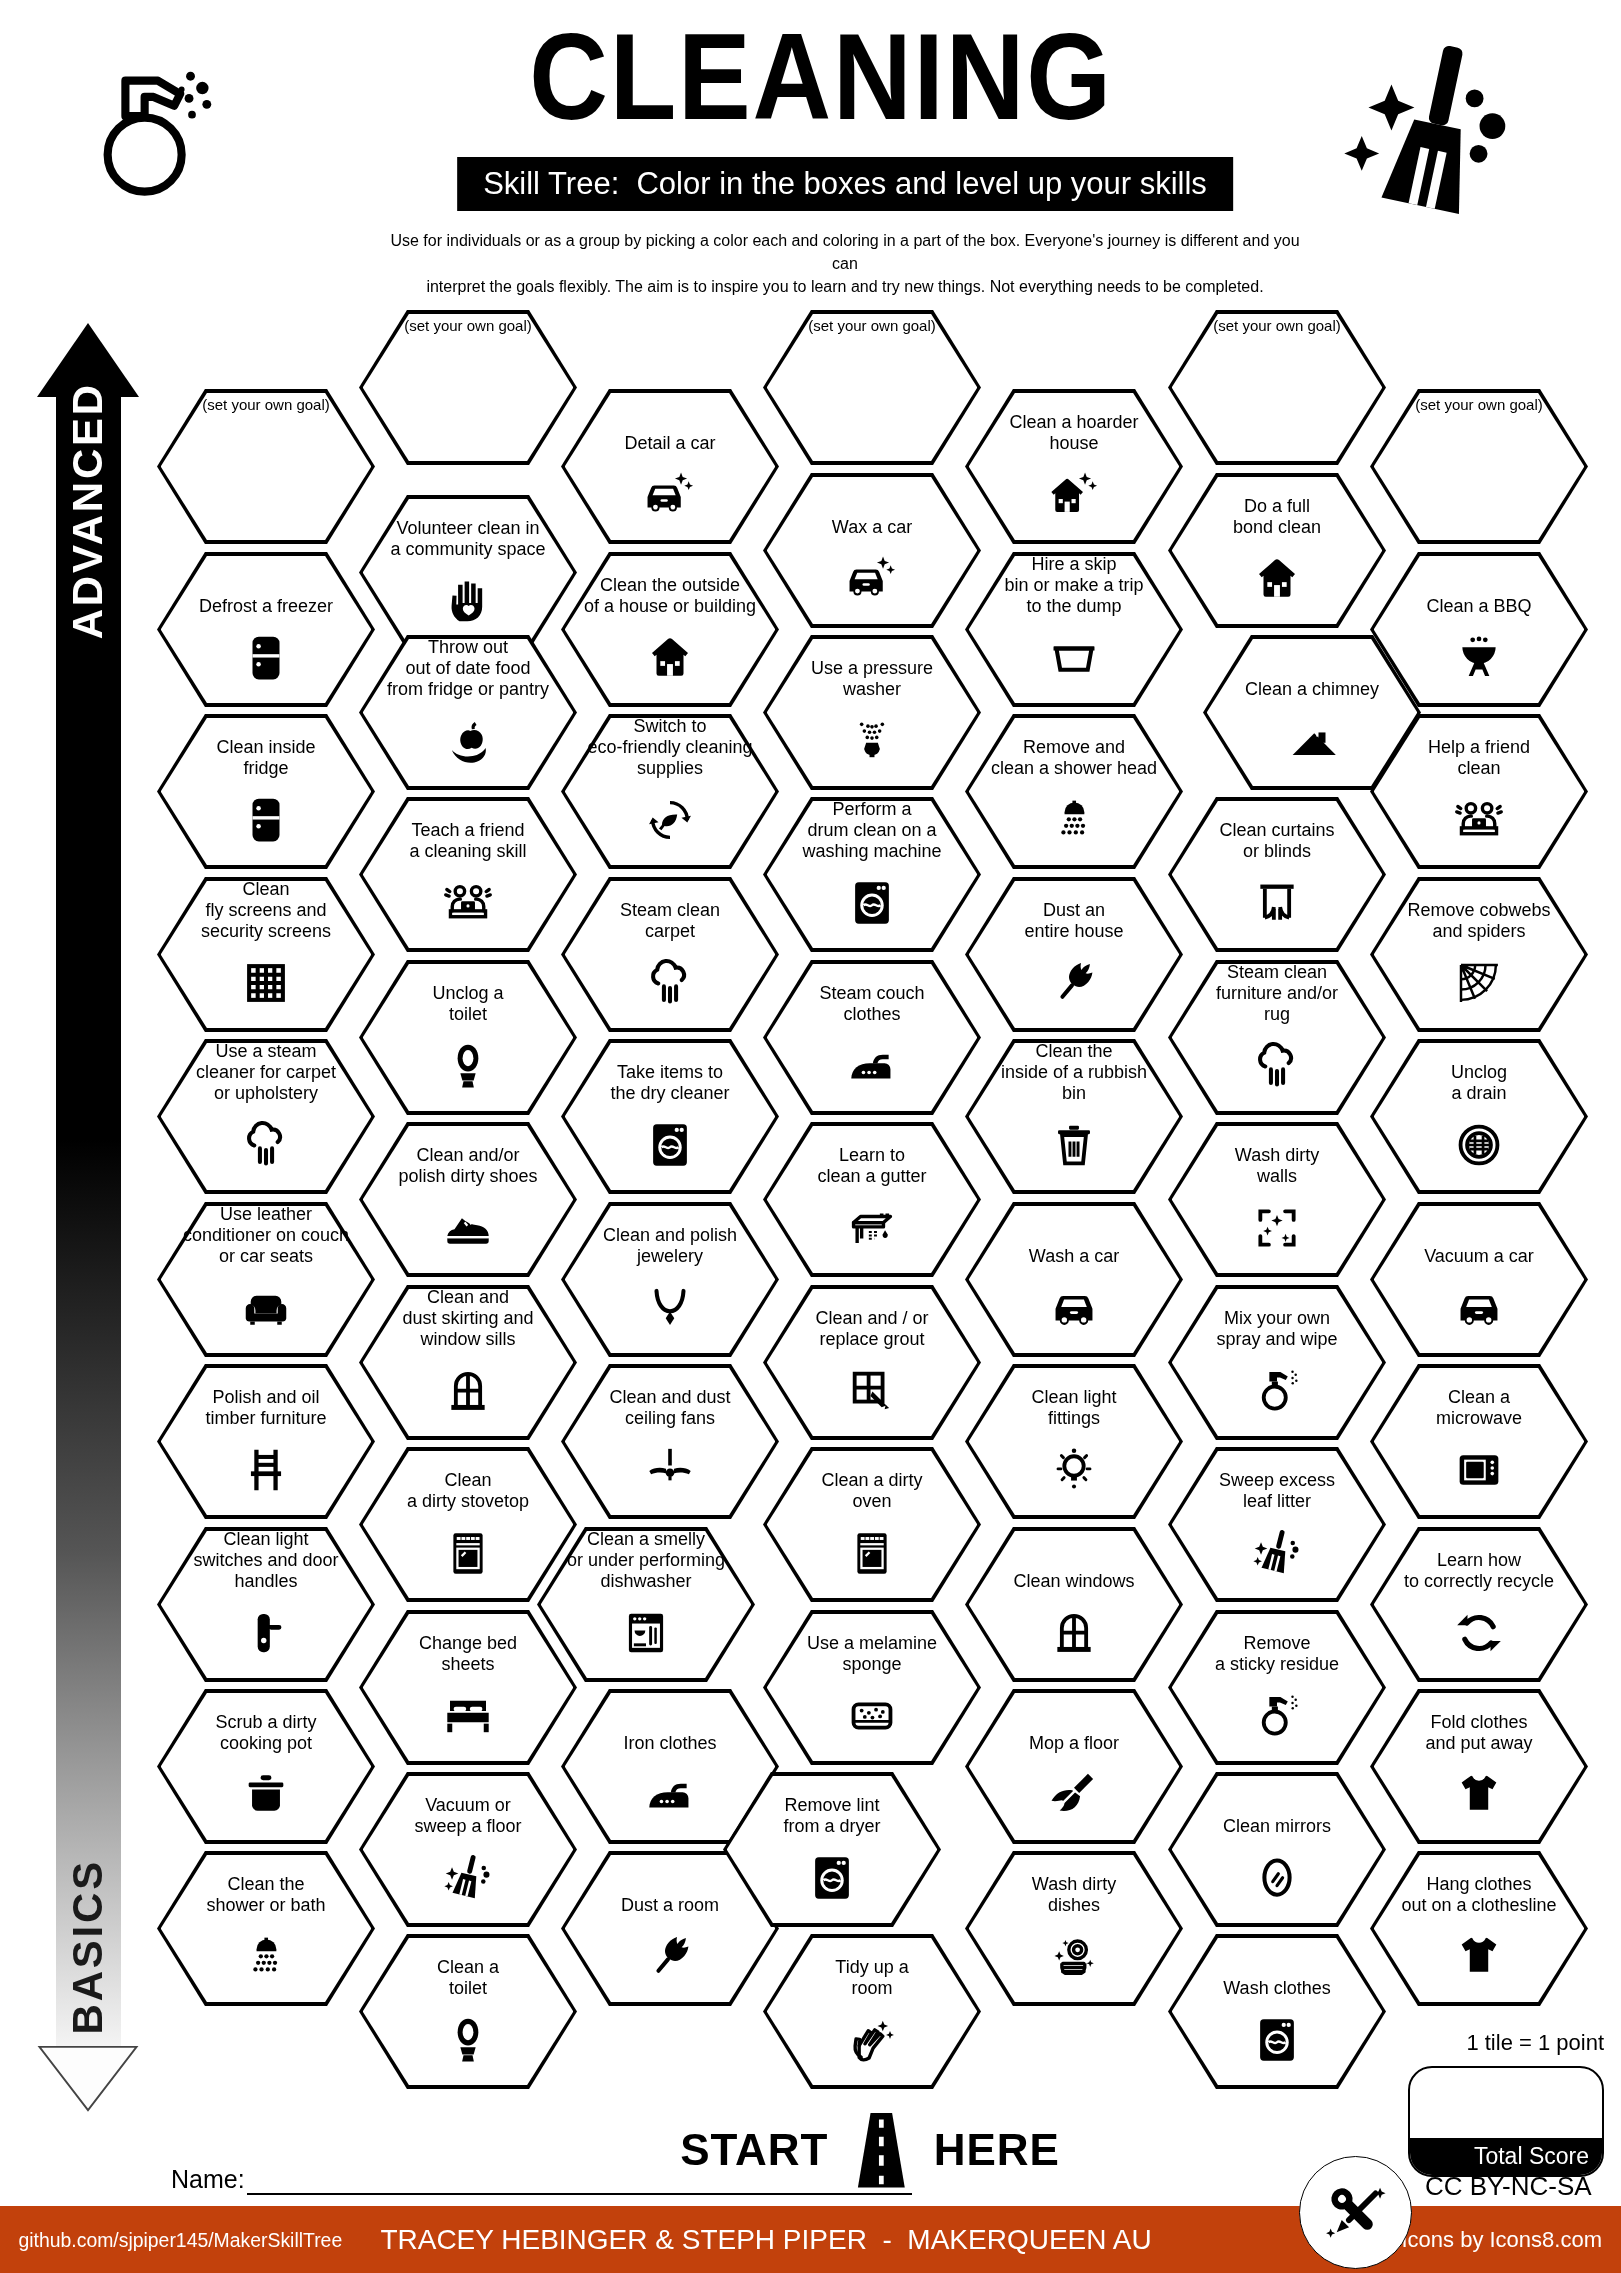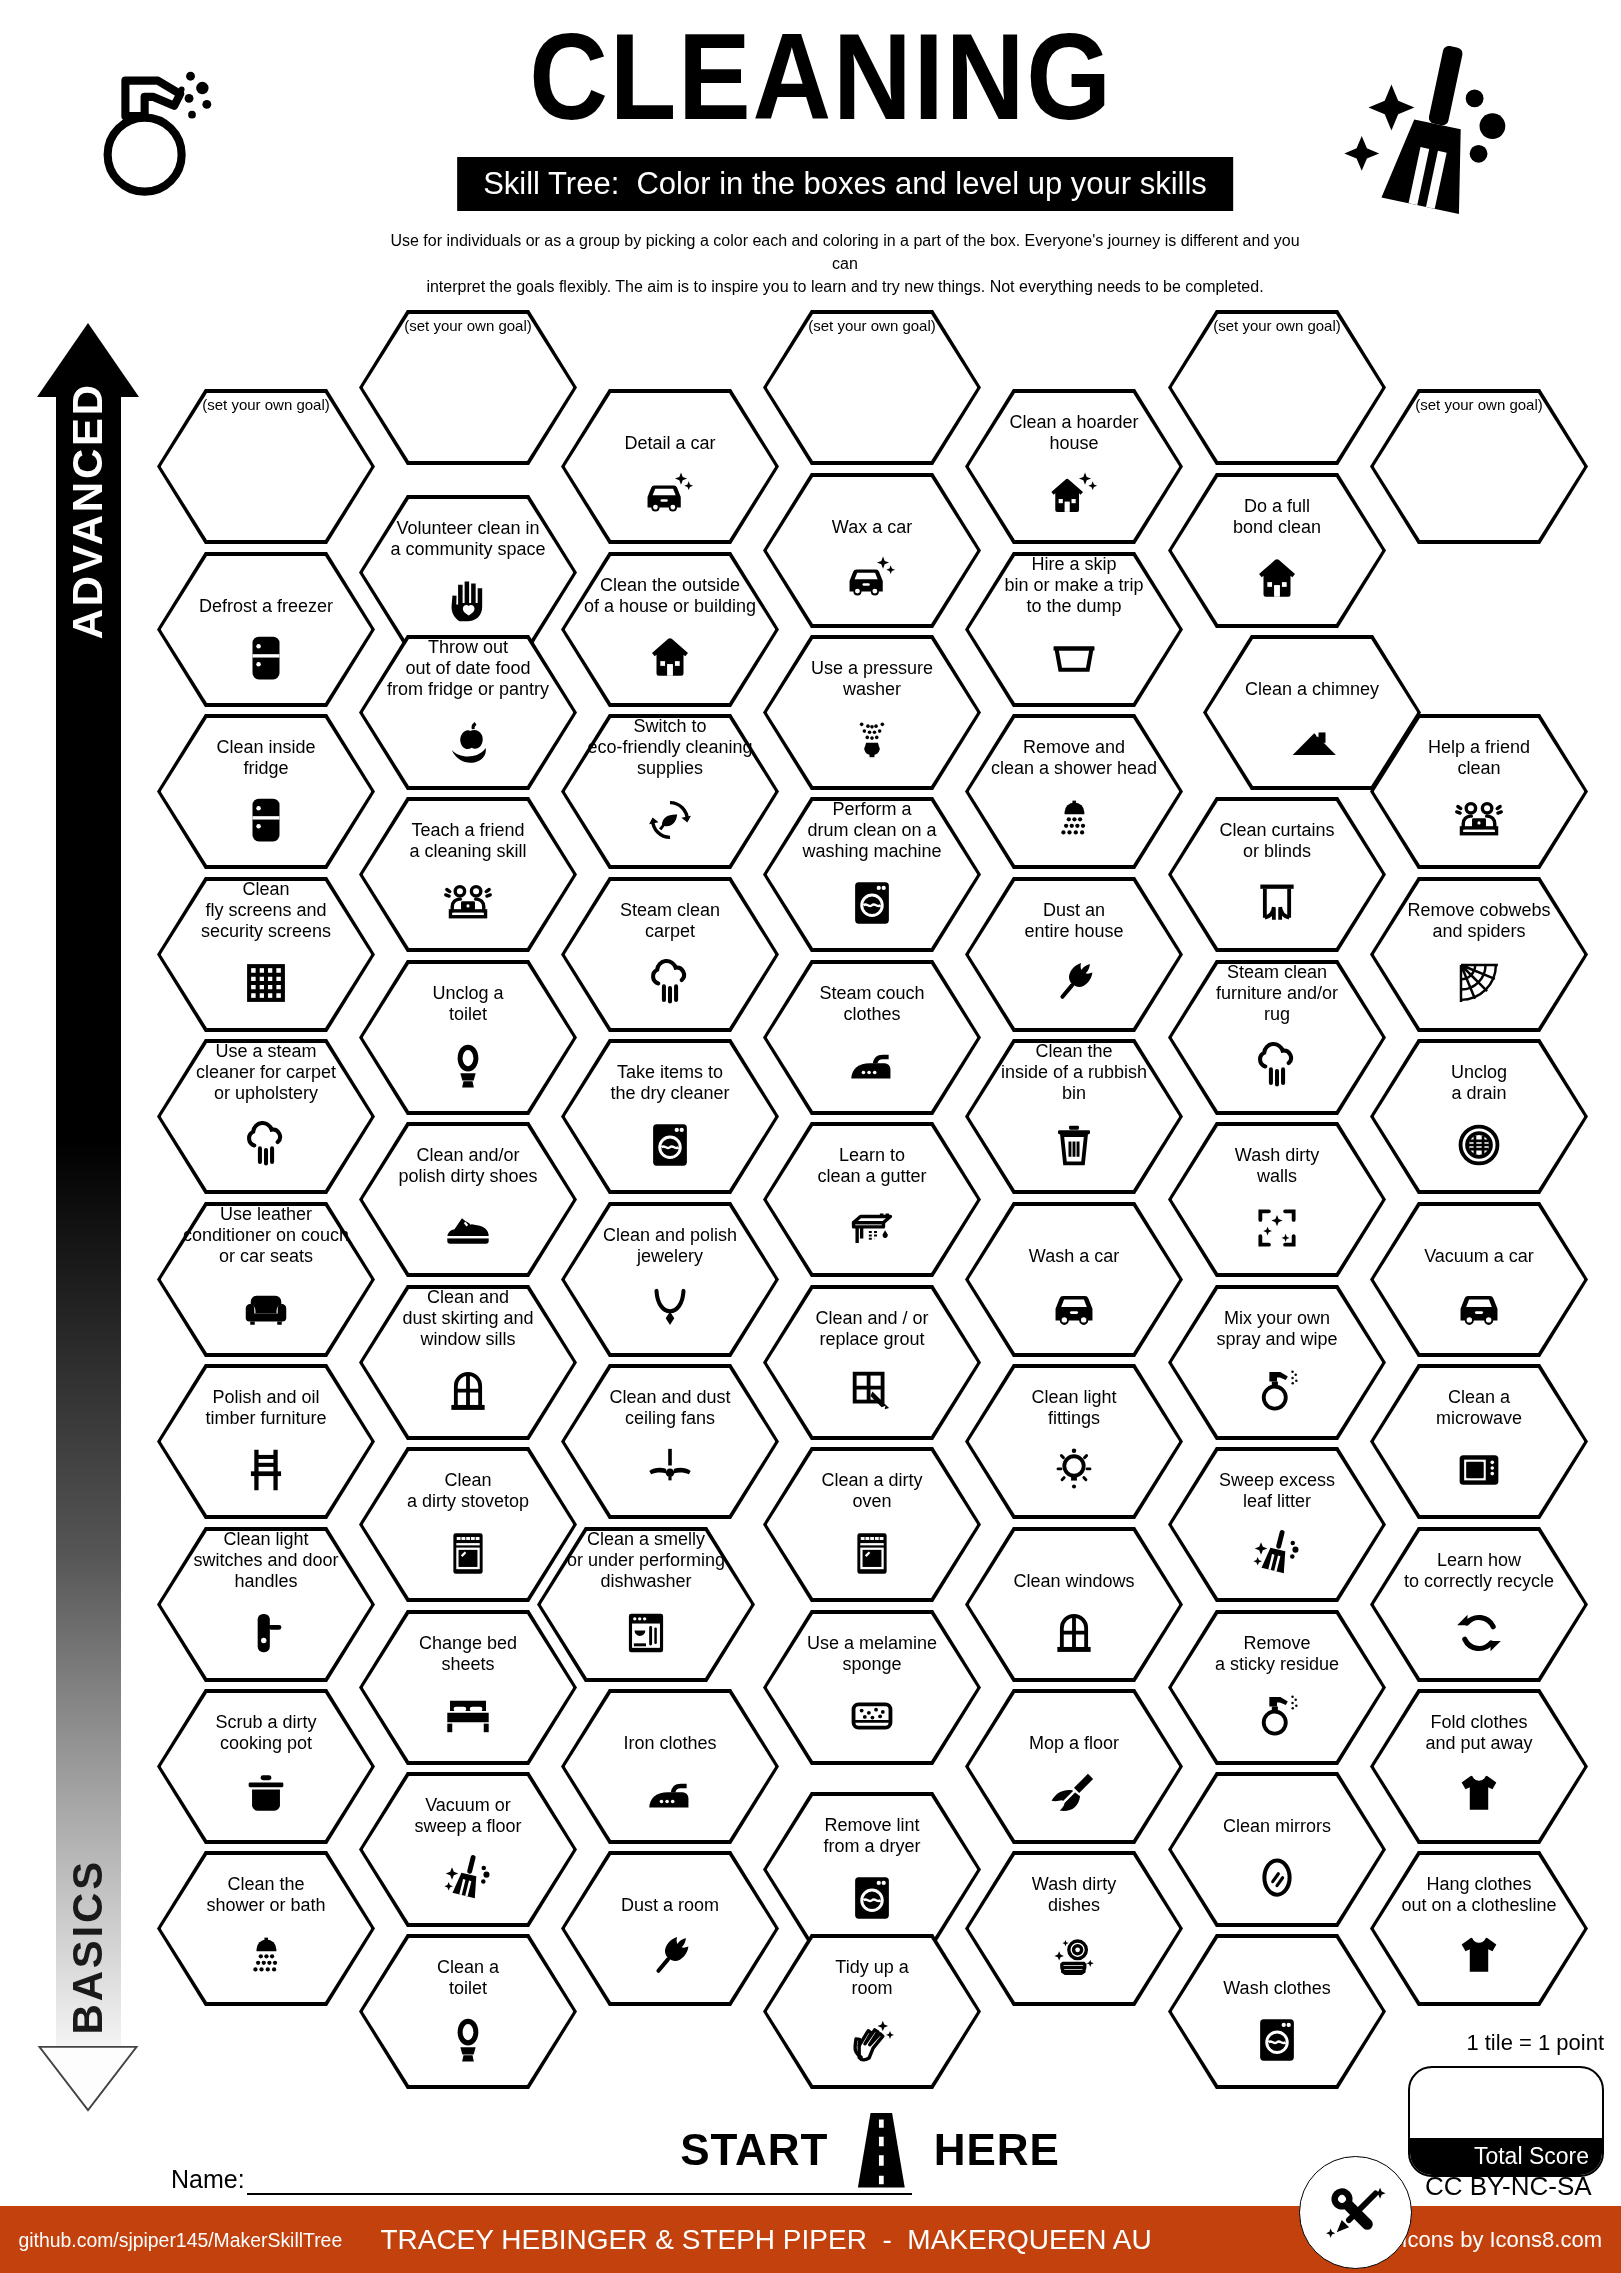--- a/index.html
+++ b/index.html
@@ -703,21 +703,21 @@
               <circle cx="10.6" cy="10.6" r=".85"></circle>
               <circle cx="13.8" cy="9.2" r=".85"></circle>
               <circle cx="16.8" cy="10.2" r=".85"></circle>
               <circle cx="8.8" cy="12.4" r=".85"></circle>
               <circle cx="12.2" cy="12.7" r=".85"></circle>
               <circle cx="15.6" cy="12.2" r=".85"></circle>
             </g>
           </svg>
         </div>
       </div>
-      <div class="hex" style="left: 763px; top: 1772px; margin-top: 20px;">
+      <div class="hex" style="left: 723px; top: 1772px;">
         <div class="hex-shape"></div>
         <div class="hex-label">Remove lint
 from a dryer</div>
         <div class="hex-icon">
           <svg viewBox="0 0 24 24" fill="currentColor">
             <rect x="4.5" y="2.8" width="15" height="18.4" rx="1.6"></rect>
             <circle cx="12" cy="13" r="5.2" fill="#fff"></circle>
             <circle cx="12" cy="13" r="3.9"></circle>
             <path d="M8.2 13c1.3-1.3 2.6 1.3 3.8 0s2.5 1.3 3.8 0" stroke="#fff" stroke-width="1.1" fill="none"></path>
             <circle cx="15" cy="5.3" r=".95" fill="#fff"></circle>
@@ -1045,20 +1045,34 @@
             <circle cx="12" cy="13" r="3.9"></circle>
             <path d="M8.2 13c1.3-1.3 2.6 1.3 3.8 0s2.5 1.3 3.8 0" stroke="#fff" stroke-width="1.1" fill="none"></path>
             <circle cx="15" cy="5.3" r=".95" fill="#fff"></circle>
             <circle cx="17.2" cy="5.3" r=".95" fill="#fff"></circle>
           </svg>
         </div>
       </div>
       <div class="hex goal" style="left: 1370px; top: 389px;">
         <div class="hex-shape"></div>
         <div class="hex-label">(set your own goal)</div>
+      </div>
+      <div class="hex" style="left: 1370px; top: 552px;">
+        <div class="hex-shape"></div>
+        <div class="hex-label">Clean a BBQ</div>
+        <div class="hex-icon">
+          <svg viewBox="0 0 24 24" fill="currentColor">
+            <circle cx="9.2" cy="3.9" r="1.05"></circle>
+            <circle cx="12" cy="3.5" r="1.05"></circle>
+            <circle cx="14.8" cy="3.9" r="1.05"></circle>
+            <path d="M4.6 7.2h14.8a7.4 7.4 0 01-14.8 0z"></path>
+            <path d="M9.9 14.2L7.4 20h1.9l1.2-2.9h3l1.2 2.9h1.9l-2.5-5.8z"></path>
+            <rect x="10.9" y="13.2" width="2.2" height="1.6"></rect>
+          </svg>
+        </div>
       </div>
       <div class="hex" style="left: 1370px; top: 714px; text-decoration: underline;">
         <div class="hex-shape"></div>
         <div class="hex-label">Help a friend
 clean</div>
         <div class="hex-icon">
           <svg viewBox="0 0 24 24" fill="currentColor">
             <g fill="none" stroke="currentColor" stroke-width="1.5" stroke-linecap="round">
               <circle cx="8.4" cy="6.8" r="2.1"></circle>
               <circle cx="15.6" cy="6.8" r="2.1"></circle>

